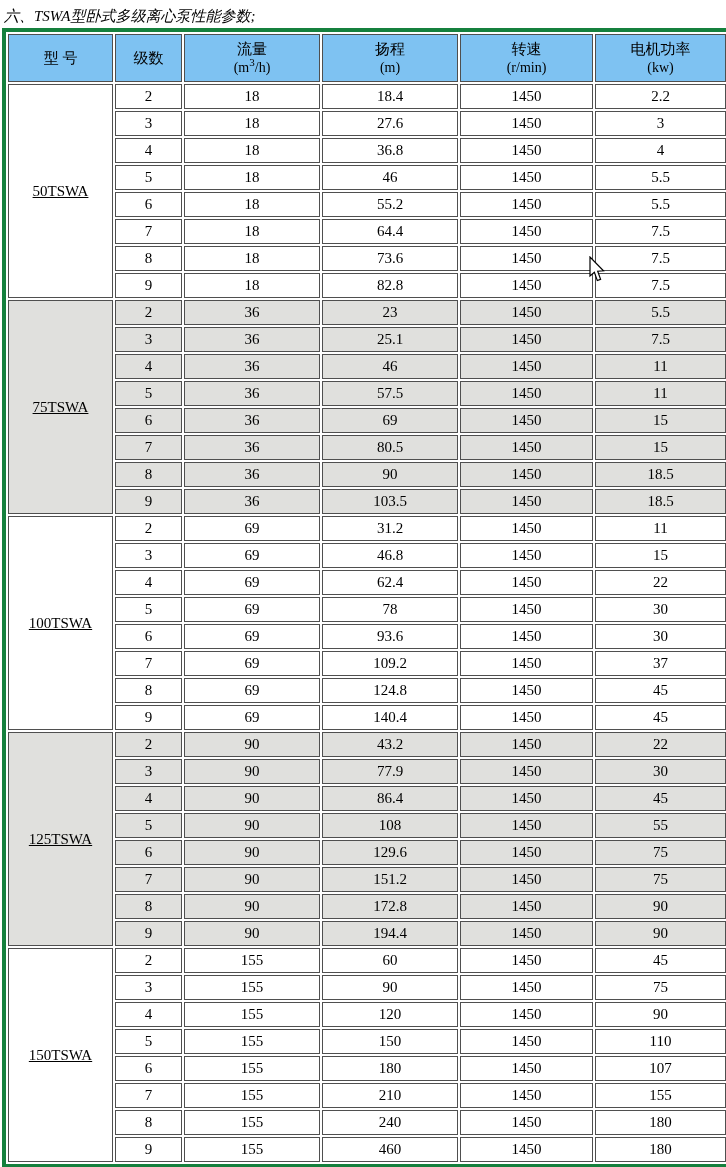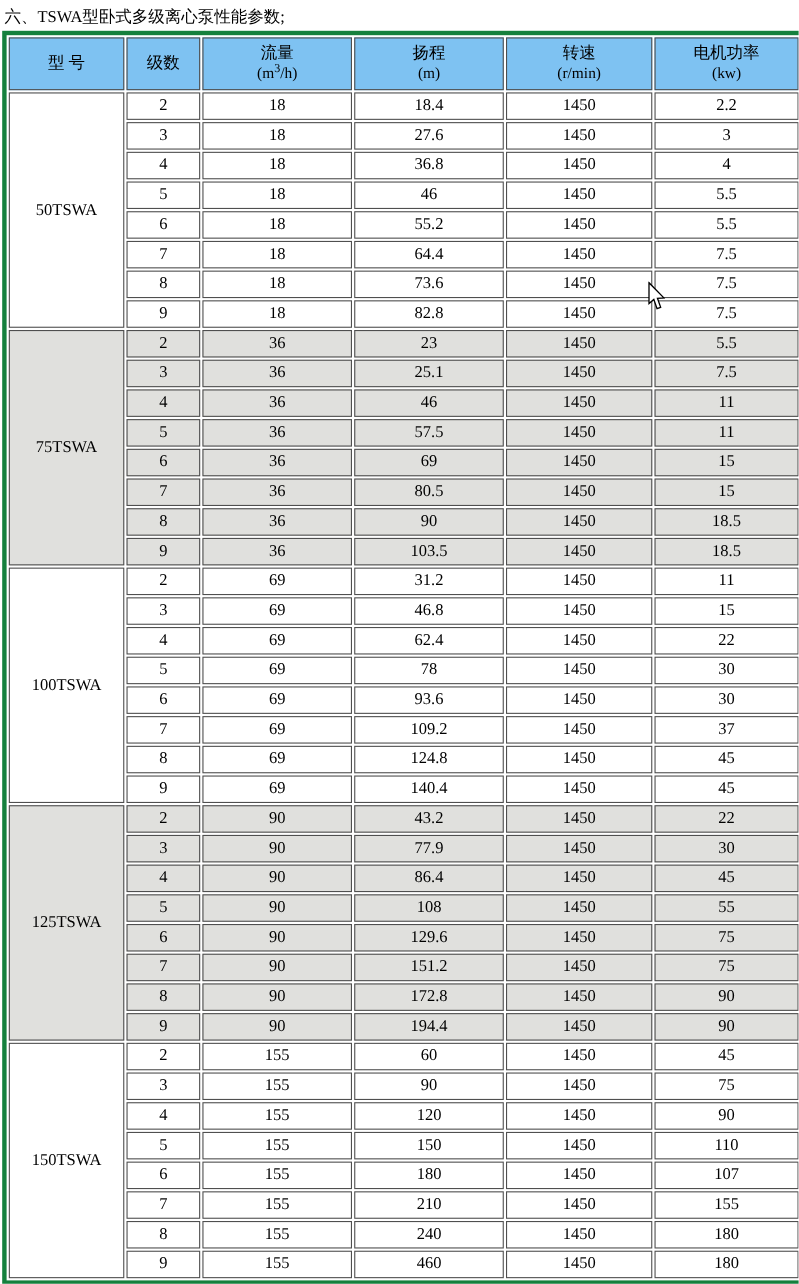--- a/index.html
+++ b/index.html
@@ -13,20 +13,21 @@
     position: relative;
     font-family: "Liberation Serif", "DejaVu Serif", serif;
     color: #000000;
     overflow: hidden;
   }
   .title {
     font-size: 15px;
     line-height: 18px;
     padding: 7px 0 3px 4px;
     white-space: nowrap;
+    font-style: italic;
   }
   table.spec {
     border-collapse: separate;
     border-spacing: 2px;
     table-layout: fixed;
     width: 720px;
     margin-left: 2px;
     background: #ffffff;
     border: 4px solid #15803d;
   }
@@ -43,20 +44,21 @@
   thead th {
     background: #7ec2f2;
     height: 46px;
   }
   tbody td {
     height: 23px;
     line-height: 23px;
   }
   tbody td.model {
     line-height: normal;
+    text-decoration: underline;
   }
   tr.shaded td {
     background: #e0e0dd;
   }
   .h-main { line-height: 19px; }
   .h-unit { line-height: 17px; font-size: 14px; }
   .h-unit sup { font-size: 11px; line-height: 0; }
   .cursor {
     position: absolute;
     left: 588px;

